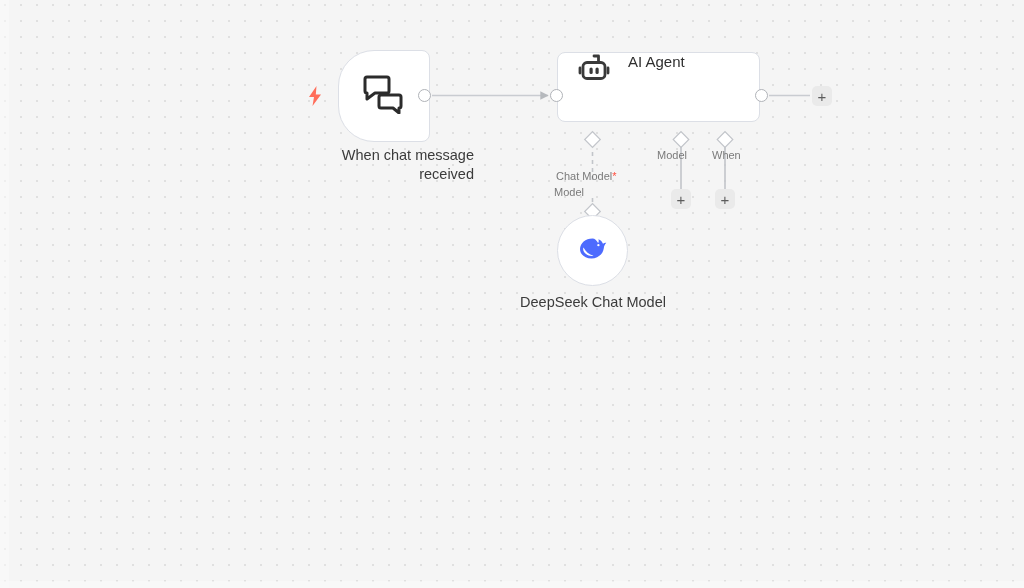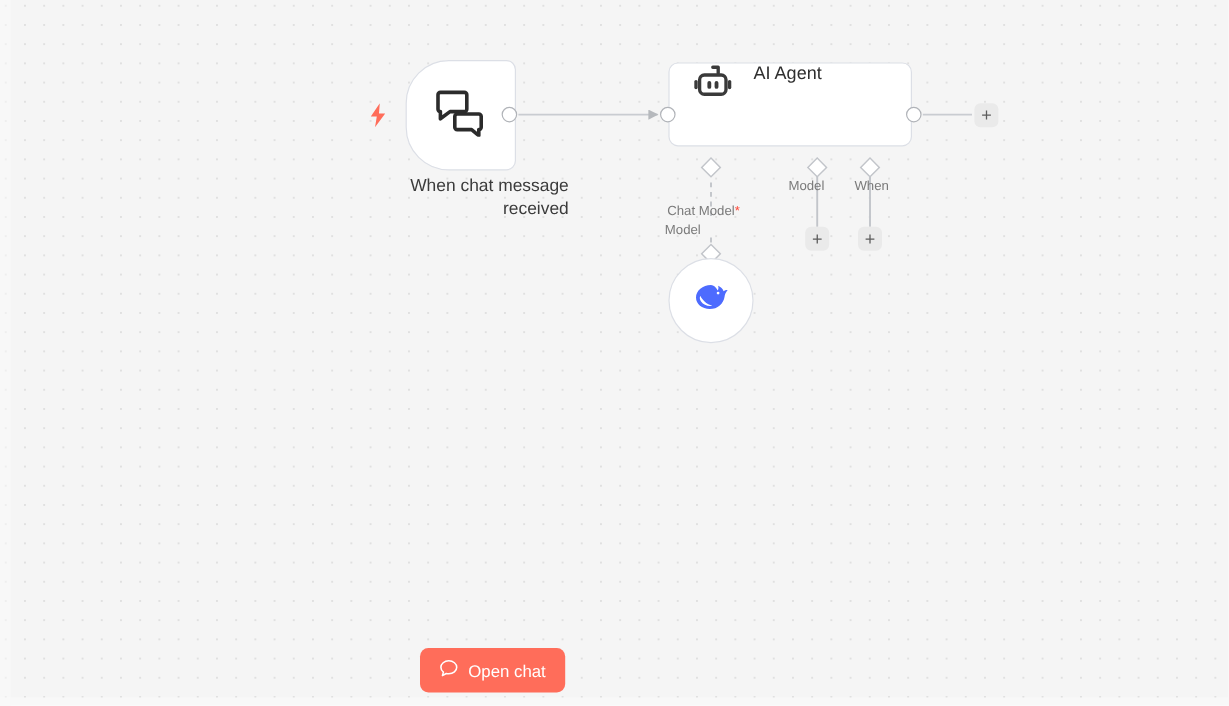--- a/index.html
+++ b/index.html
@@ -259,24 +259,16 @@
     <span>
       <svg width="34" height="30" viewBox="0 0 34 30">
         <path d="M16.5 4.5 C9.5 4.5 4 9.2 4 15 C4 20.5 9 24.5 15.5 24.5 C22 24.5 27 20 27.8 14.2
                  C28.1 12 28.9 10.3 30.3 8.8 C29.2 8.6 28 9 27 9.8 C26.4 7.8 24.6 6 22.4 5.2
                  C22.9 6.6 22.8 8 22.1 9.1 C20.6 6.3 18.8 4.5 16.5 4.5 Z" fill="#4d6bfe"></path>
         <path d="M7.5 13.5 C9.5 17.5 13 20.5 17.5 21.8 C14 22.5 10.2 21 8.2 18.2 C7.1 16.7 6.9 15 7.5 13.5 Z" fill="#ffffff"></path>
         <circle cx="22.4" cy="11.2" r="1.15" fill="#ffffff"></circle>
       </svg>
     </span>
   </div>
-
-  <button id="open-chat-btn">
-    <span>
-      <svg width="16" height="16" viewBox="0 0 16 16">
-        <path d="M8 1.7 C4.3 1.7 1.4 4.1 1.4 7.1 C1.4 8.7 2.2 10.1 3.5 11.1 L2.7 14 L5.9 12.3
-                 C6.6 12.45 7.3 12.5 8 12.5 C11.7 12.5 14.6 10.1 14.6 7.1 C14.6 4.1 11.7 1.7 8 1.7 Z" fill="none" stroke="#ffffff" stroke-width="1.3" stroke-linejoin="round"></path>
-      </svg>
-    </span>
-    <span>Open chat</span>
-  </button>
+  <div id="deepseek-label">DeepSeek Chat Model</div>
+
 
 </div>
 
 </body></html>

